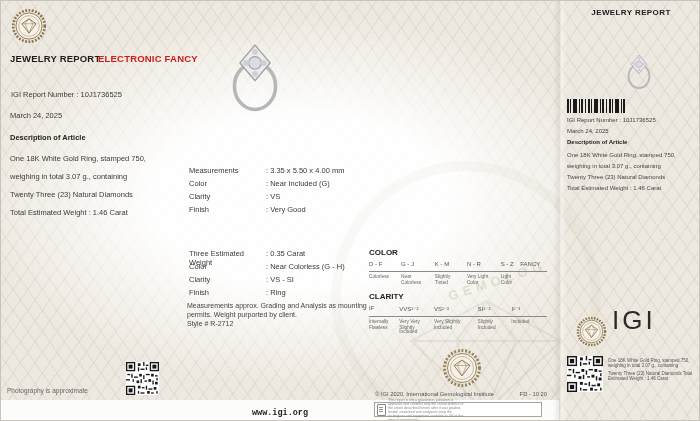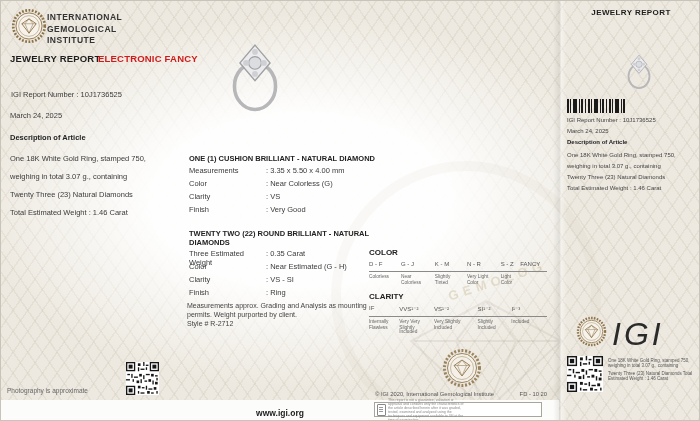--- a/index.html
+++ b/index.html
@@ -52,21 +52,21 @@
   .g-color{grid-template-columns:18% 19% 18% 19% 11% 15%;}
   .g-clarity{grid-template-columns:17% 19.5% 24.5% 19% 20%;}
   .grid-labels{display:grid;font-size:6px;color:#666;line-height:6.5px;margin-top:2px;
     transform:scale(.8);transform-origin:0 0;width:125%;}
   .cell{padding-right:3px;}
   
   .stamp{left:441px;top:347px;width:40px;height:40px;opacity:.85;}
   .copyright{left:374px;top:390px;font-size:5.8px;color:#555;}
   .form-code{left:504px;top:390px;width:42px;text-align:right;font-size:5.8px;color:#555;}
   .footer-strip{left:0;top:399px;width:558px;height:22px;background:#fcfcfb;}
-  .website{left:0;top:407px;width:558px;text-align:center;font-size:8.5px;font-weight:700;color:#1d1d1d;}
+  .website{left:0;top:407px;width:558px;text-align:center;font-size:8.5px;font-weight:700;color:#1d1d1d;font-family:Liberation Mono, monospace;}
   .disc-box{left:373px;top:401px;width:168px;height:15px;border:1px solid #a9a49c;background:#fff;display:flex;align-items:center;box-sizing:border-box;padding:1px 2px;}
   .doc-icon{width:7px;height:10px;border:1px solid #888;border-radius:1px;flex:none;margin-right:2px;position:relative;}
   .doc-icon::before{content:"";position:absolute;left:1px;top:2px;width:4px;height:1px;background:#999;box-shadow:0 2px 0 #999,0 4px 0 #999;}
   .disc-text{font-size:7px;line-height:8px;color:#8a8a8a;transform:scale(.5);transform-origin:0 50%;width:200%;white-space:normal;}
   
   .barcode{background:
     repeating-linear-gradient(90deg,#1a1a1a 0 1px,transparent 1px 3px),
     repeating-linear-gradient(90deg,#1a1a1a 0 2px,transparent 2px 7px);}
   .qr-left{left:125px;top:361px;width:33px;height:33px;}
   .bc-stub{left:566px;top:98px;width:58px;height:14px;}
@@ -74,21 +74,21 @@
   .ring-main{left:212px;top:40px;width:84px;height:74px;}
   .ring-stub{left:617px;top:52px;width:42px;height:38px;}
   
   .stub-title{left:560px;top:7px;width:140px;text-align:center;font-size:8px;font-weight:700;color:#1d1d1d;letter-spacing:.4px;}
   .stub-small{font-size:6px;color:#444;}
   .stub-number{left:566px;top:116px;}
   .stub-date{left:566px;top:127px;}
   .stub-desc-title{left:566px;top:138px;font-weight:700;color:#222;}
   .stub-desc{left:566px;top:149px;line-height:11px;width:130px;}
   .stub-logo-seal{left:575px;top:315px;width:31px;height:31px;}
-  .stub-igi{left:611px;top:315px;font-size:32px;font-weight:500;letter-spacing:3px;color:#2a2a2a;font-style:italic;}
+  .stub-igi{left:611px;top:304px;font-size:26px;font-weight:500;letter-spacing:3px;color:#2a2a2a;}
   .stub-qr{left:566px;top:355px;width:36px;height:36px;}
   .stub-qr-text{left:607px;top:357px;width:92px;font-size:6px;line-height:6.5px;color:#555;transform:scale(.75);transform-origin:0 0;width:124px;}
   .stub-qr-text p{margin:0 0 4px 0;}
   .logo-seal{left:10px;top:7px;width:36px;height:36px;}
 </style>
 </head>
 <body>
 
 <svg width="0" height="0" style="position:absolute">
   <defs>
@@ -167,25 +167,20 @@
   <div class="abs main-light"></div>
   <div class="abs wm-circle"></div>
   <div class="abs wm-text">GEMOLOG</div>
   <svg class="abs wm-diamond" width="170" height="120" viewBox="0 0 170 120">
     <path d="M85 5 L160 45 L85 115 L10 45 Z M10 45 h150 M85 5 L55 45 L85 115 L115 45 Z" fill="none" stroke="#6b6250" stroke-width="2"></path>
   </svg>
 
   <svg class="abs logo-seal">
       <use href="#seal"></use>
     </svg>
-  <div class="abs brand-lines">
-    <div>INTERNATIONAL</div>
-    <div>GEMOLOGICAL</div>
-    <div>INSTITUTE</div>
-  </div>
   <div class="abs report-type">JEWELRY REPORT</div>
   <div class="abs copy-type" style="color:#d01a1a">ELECTRONIC FANCY</div>
 
   <div class="abs rpt-number">IGI Report Number : 10J1736525</div>
   <div class="abs rpt-date">March 24, 2025</div>
   <div class="abs desc-title">Description of Article</div>
   <div class="abs desc-lines">
     <div>One 18K White Gold Ring, stamped 750,</div>
     <div>weighing in total 3.07 g., containing</div>
     <div>Twenty Three (23) Natural Diamonds</div>
@@ -193,49 +188,47 @@
   </div>
   <div class="abs photo-note">Photography is approximate</div>
   <svg class="abs qr-left">
       <use href="#qr"></use>
     </svg>
 
   <svg class="abs ring-main" viewBox="0 0 60 54">
       <use href="#ring"></use>
     </svg>
 
-  <div class="abs stone-title t1">ONE (1) CUSHION BRILLIANT - NATURAL DIAMOND</div>
   <div class="abs spec-block sb1">
     <div class="spec-row">
         <span class="spec-label">Measurements</span>
         <span class="spec-value">3.35 x 5.50 x 4.00 mm</span>
       </div>
     <div class="spec-row">
         <span class="spec-label">Color</span>
-        <span class="spec-value">Near Colorless (G)</span>
+        <span class="spec-value">Near Included (G)</span>
       </div>
     <div class="spec-row">
         <span class="spec-label">Clarity</span>
         <span class="spec-value">VS</span>
       </div>
     <div class="spec-row">
         <span class="spec-label">Finish</span>
         <span class="spec-value">Very Good</span>
       </div>
   </div>
 
-  <div class="abs stone-title t2">TWENTY TWO (22) ROUND BRILLIANT - NATURAL DIAMONDS</div>
   <div class="abs spec-block sb2">
     <div class="spec-row">
         <span class="spec-label">Three Estimated Weight</span>
         <span class="spec-value">0.35 Carat</span>
       </div>
     <div class="spec-row">
         <span class="spec-label">Color</span>
-        <span class="spec-value">Near Estimated (G - H)</span>
+        <span class="spec-value">Near Colorless (G - H)</span>
       </div>
     <div class="spec-row">
         <span class="spec-label">Clarity</span>
         <span class="spec-value">VS - SI</span>
       </div>
     <div class="spec-row">
         <span class="spec-label">Finish</span>
         <span class="spec-value">Ring</span>
       </div>
   </div>

